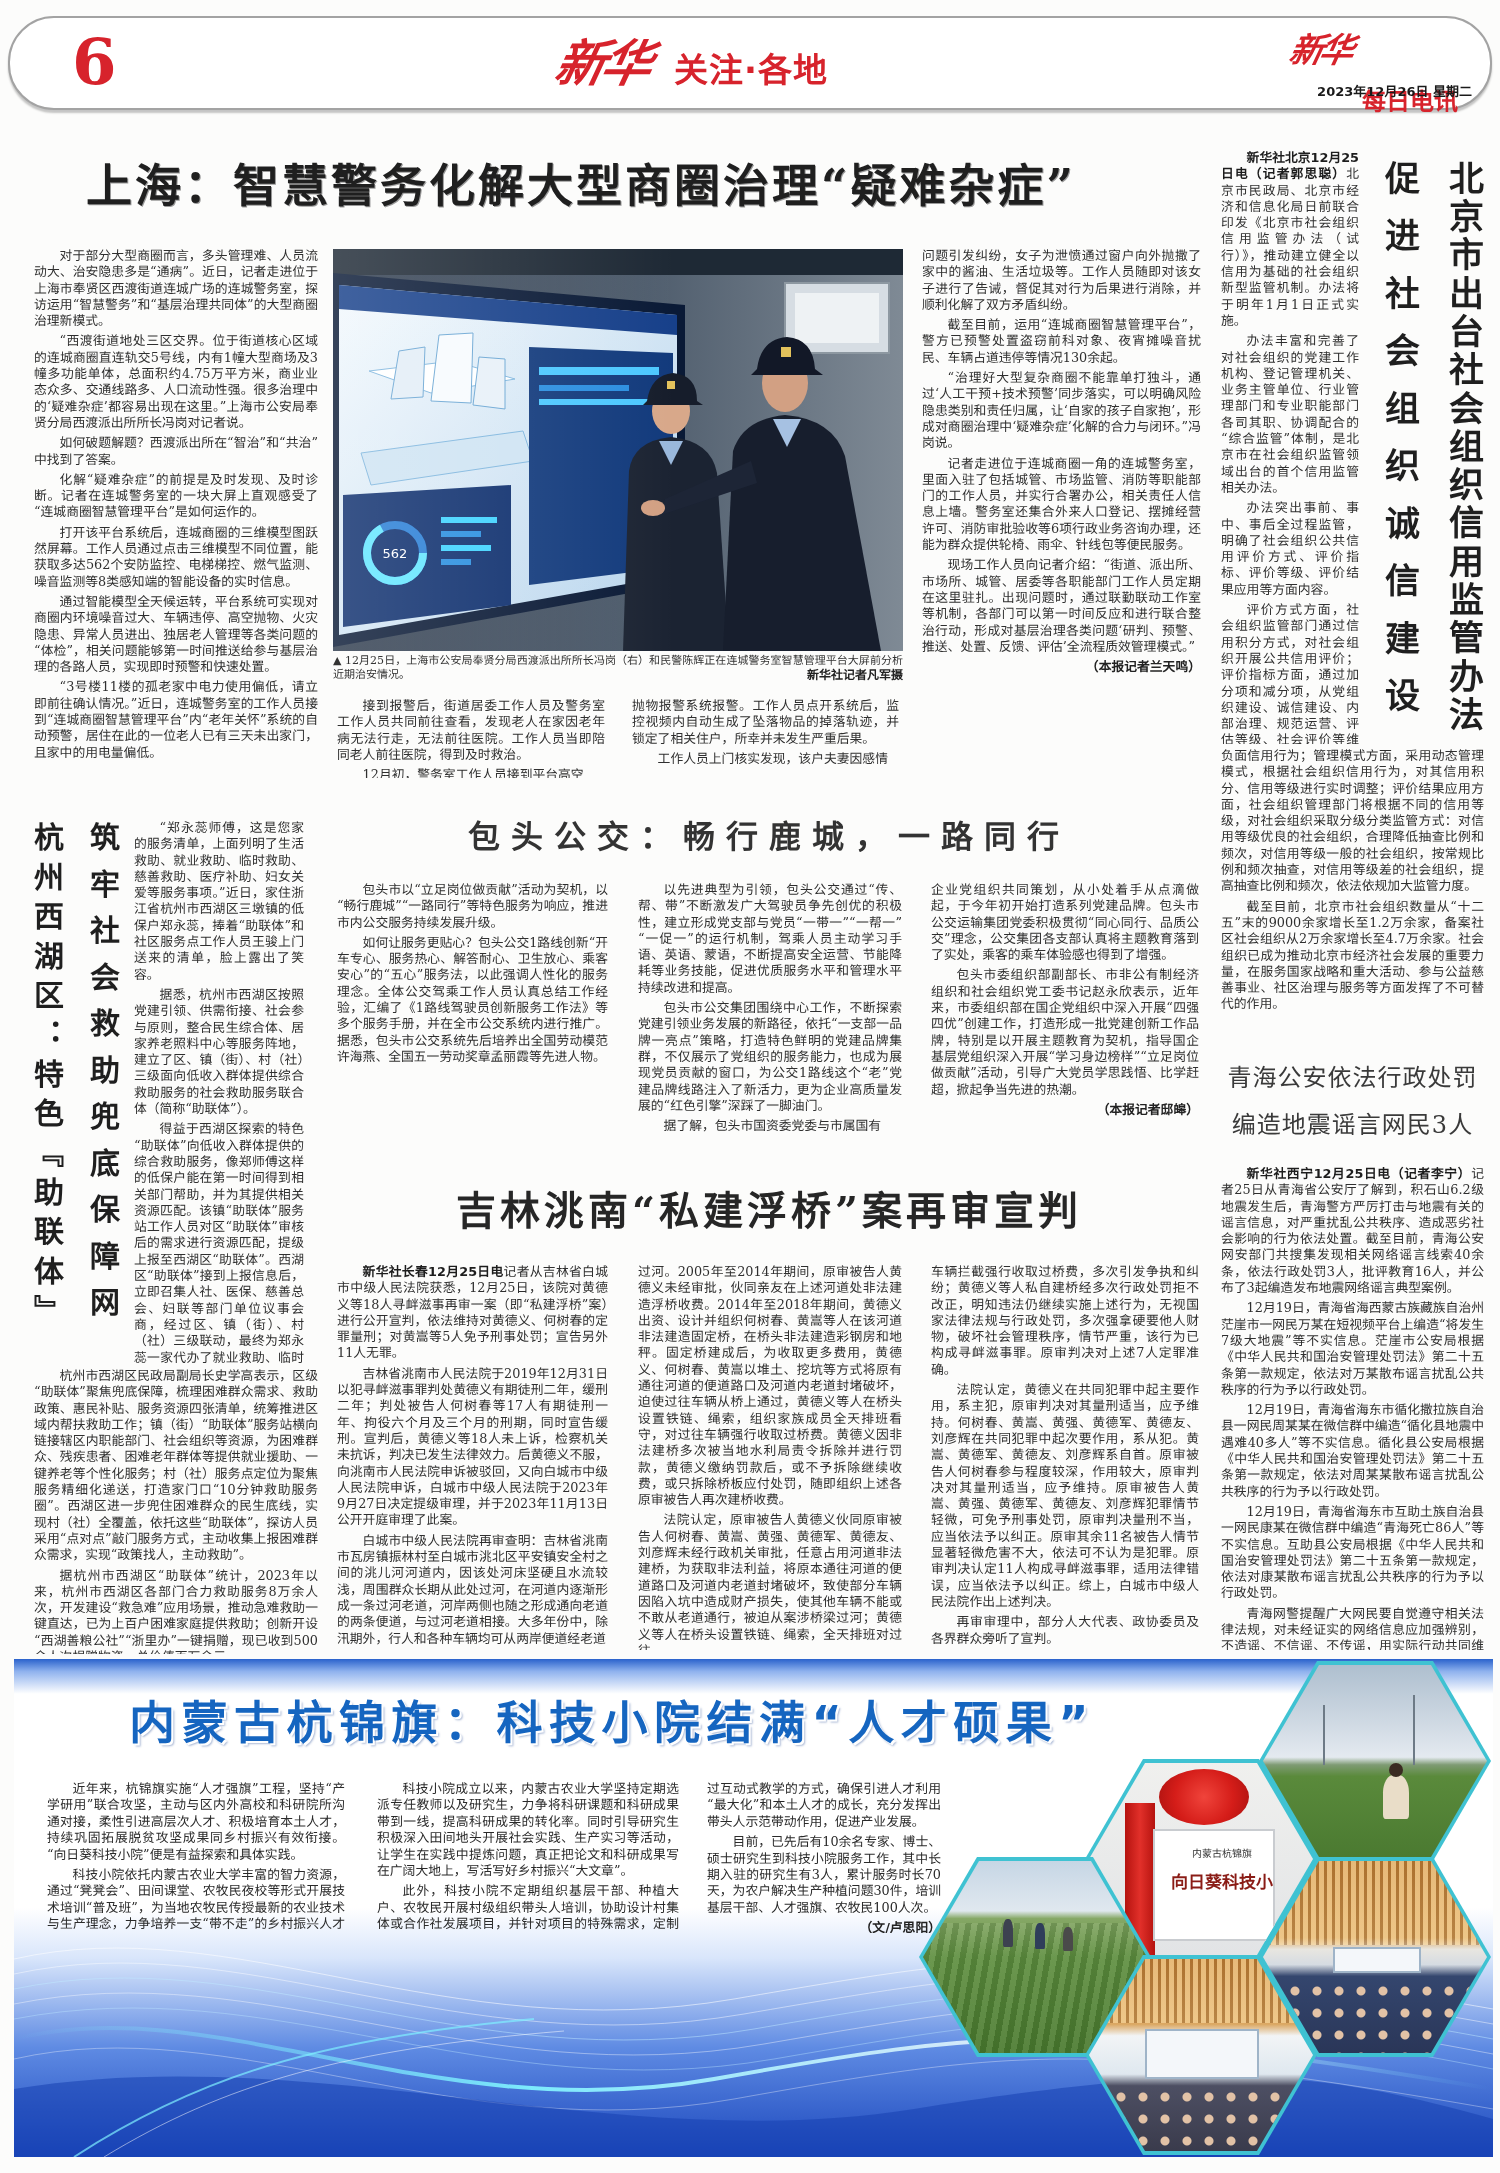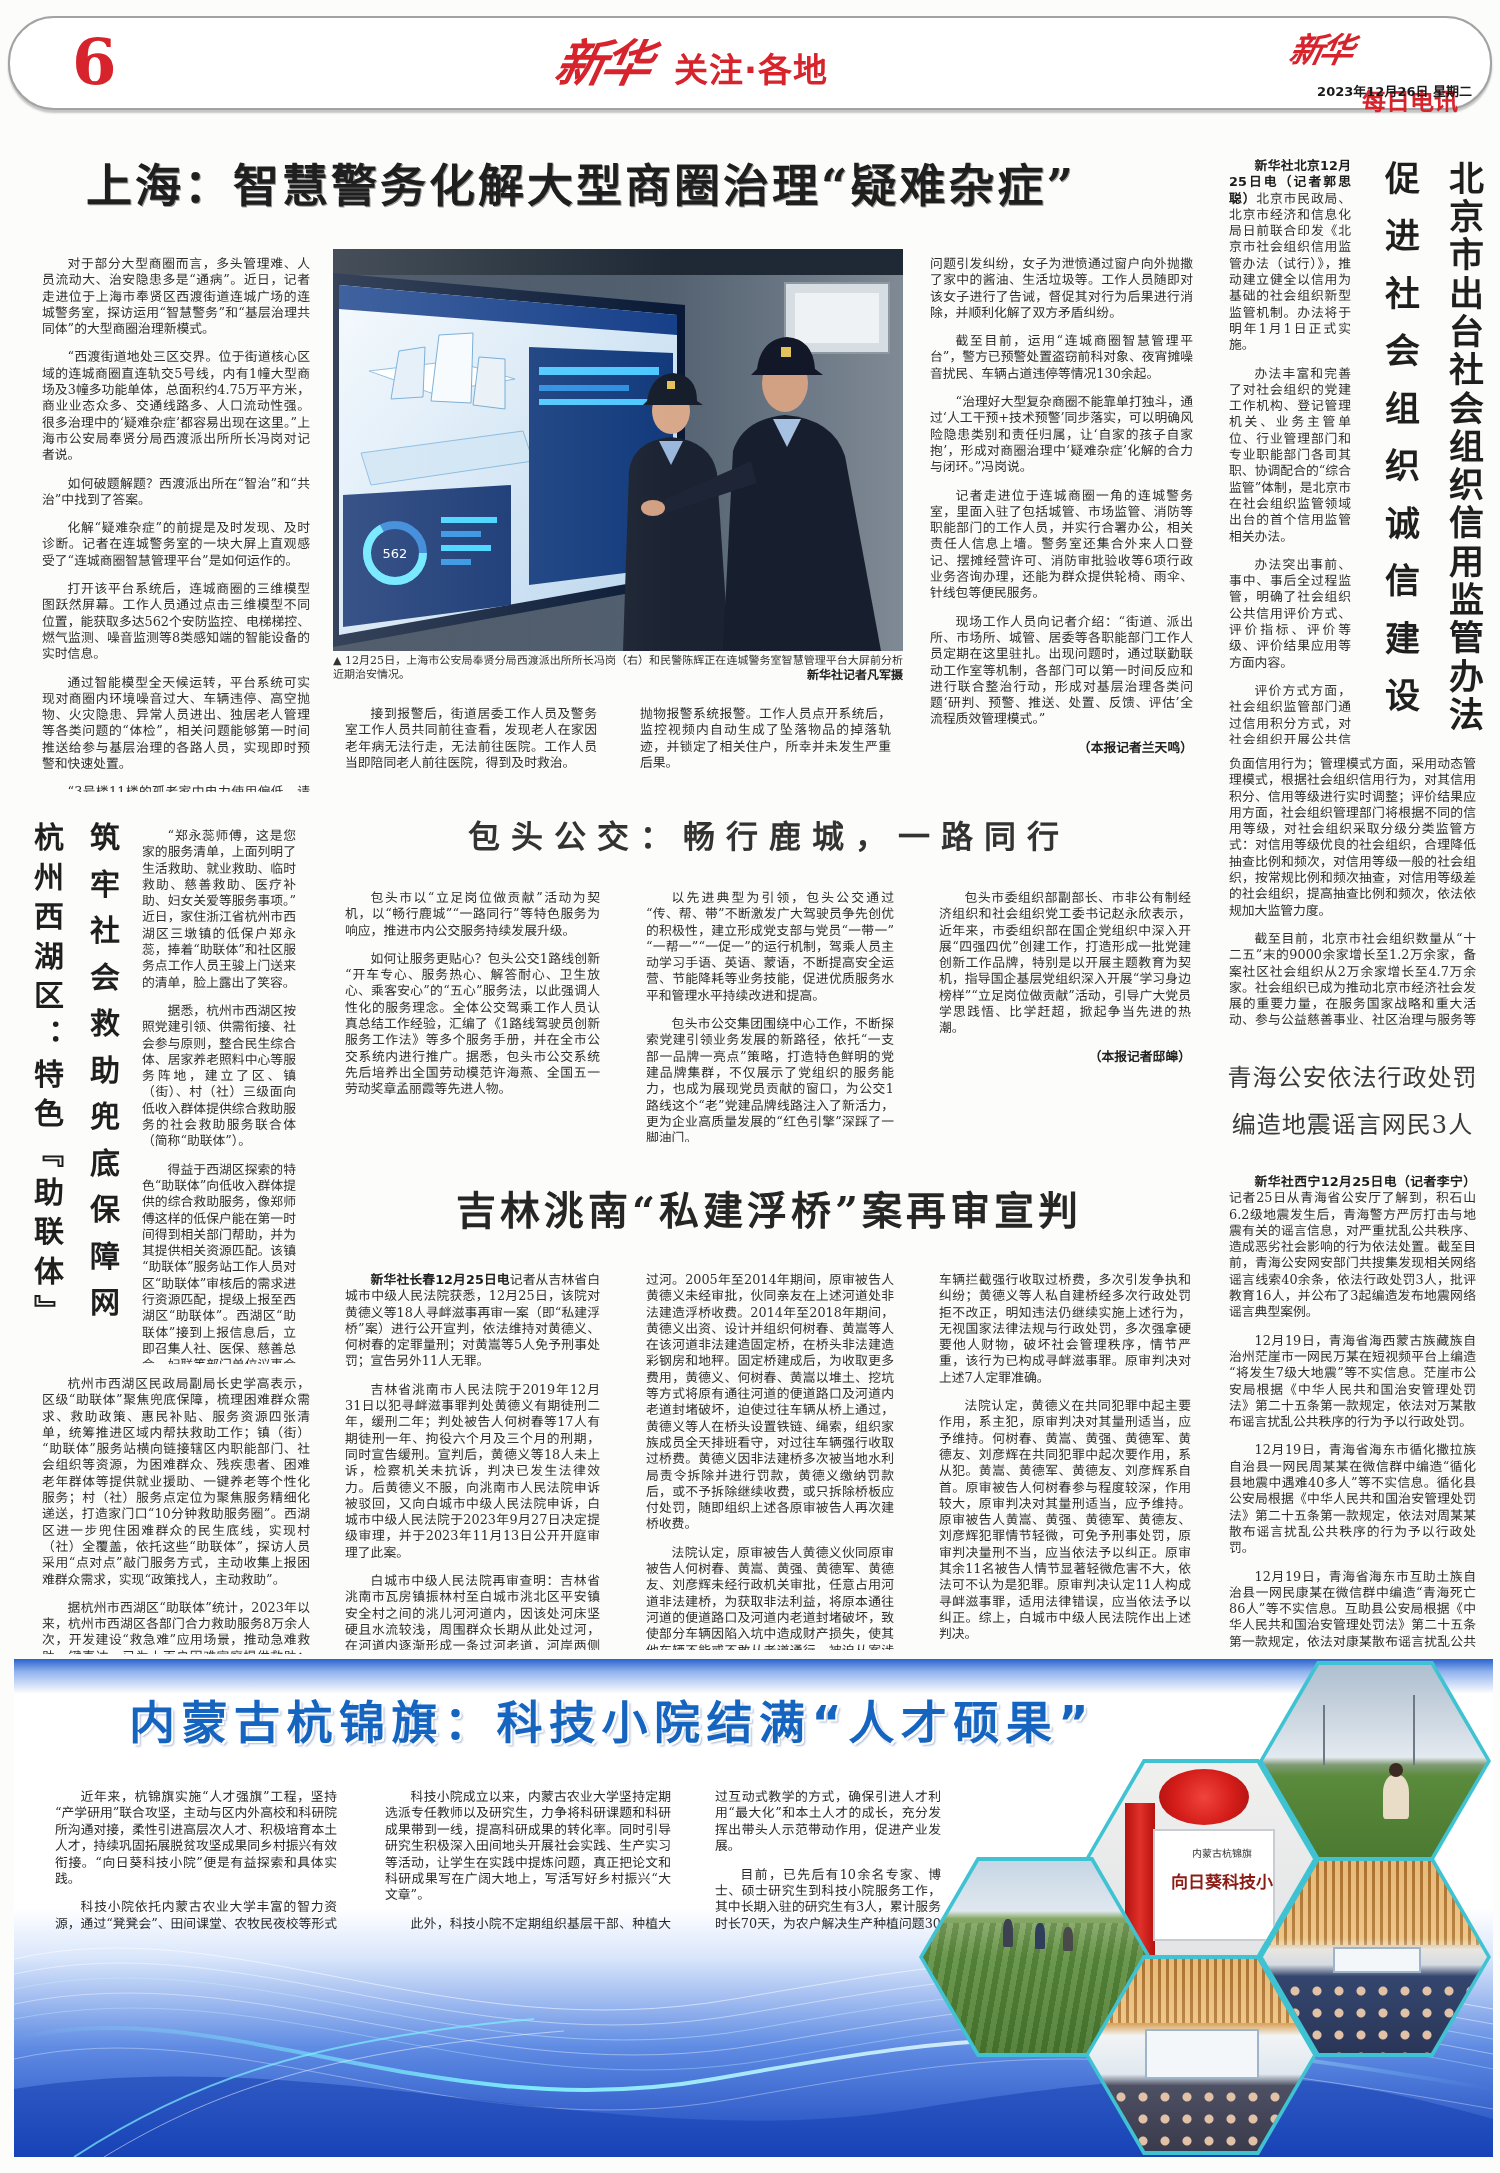--- a/index.html
+++ b/index.html
@@ -1,19 +1,19 @@
 <!DOCTYPE html>
 <html lang="zh-CN"><head>
 <meta charset="utf-8">
 <style>
 html,body{margin:0;padding:0;background:#ffffff;}
 .page{position:relative;width:1500px;height:2173px;background:#fcfcfb;overflow:hidden;font-family:"DejaVu Serif","Liberation Serif",serif;color:#2c2c2c;}
 .a{position:absolute;}
 .col{position:absolute;overflow:hidden;font-size:12.8px;line-height:16.3px;text-align:justify;color:#2f2f2f;}
-.col p{margin:12px;text-indent:2em;}
+.col p{margin:4px;text-indent:2em;}
 .col p.cont{text-indent:0;}
 .lead{font-family:"DejaVu Sans","Liberation Sans",sans-serif;font-weight:bold;color:#1d1d1d;}
 .byline{text-align:right;text-indent:0 !important;font-family:"DejaVu Sans","Liberation Sans",sans-serif;font-weight:bold;color:#222;}
 
 
 .masthead{left:8px;top:16px;width:1480px;height:90px;border:2px solid #a3a3a3;border-radius:46px;background:#fff;box-shadow:0 3px 2px rgba(0,0,0,.22);}
 .page-no{left:62px;top:12px;font-size:64px;line-height:64px;font-weight:bold;color:#d7232c;font-family:"DejaVu Serif","Liberation Serif",serif;}
 .brand-script{font-family:"DejaVu Serif","Liberation Serif",serif;font-style:italic;font-weight:bold;color:#d7232c;transform:skewX(-12deg);letter-spacing:-4px;}
 .sec-brand{left:546px;top:18px;font-size:50px;line-height:56px;}
 .sec-title{left:664px;top:32px;font-size:34px;line-height:40px;font-weight:bold;color:#d7232c;font-family:"DejaVu Sans","Liberation Sans",sans-serif;letter-spacing:1px;}
@@ -198,20 +198,21 @@
   <div class="col" style="left:333px;top:878px;width:279px;height:264px;">
     <p>包头市以“立足岗位做贡献”活动为契机，以“畅行鹿城”“一路同行”等特色服务为响应，推进市内公交服务持续发展升级。</p>
     <p>如何让服务更贴心？包头公交1路线创新“开车专心、服务热心、解答耐心、卫生放心、乘客安心”的“五心”服务法，以此强调人性化的服务理念。全体公交驾乘工作人员认真总结工作经验，汇编了《1路线驾驶员创新服务工作法》等多个服务手册，并在全市公交系统内进行推广。据悉，包头市公交系统先后培养出全国劳动模范许海燕、全国五一劳动奖章孟丽霞等先进人物。</p>
   </div>
   <div class="col" style="left:634px;top:878px;width:272px;height:264px;">
     <p>以先进典型为引领，包头公交通过“传、帮、带”不断激发广大驾驶员争先创优的积极性，建立形成党支部与党员“一带一”“一帮一”“一促一”的运行机制，驾乘人员主动学习手语、英语、蒙语，不断提高安全运营、节能降耗等业务技能，促进优质服务水平和管理水平持续改进和提高。</p>
     <p>包头市公交集团围绕中心工作，不断探索党建引领业务发展的新路径，依托“一支部一品牌一亮点”策略，打造特色鲜明的党建品牌集群，不仅展示了党组织的服务能力，也成为展现党员贡献的窗口，为公交1路线这个“老”党建品牌线路注入了新活力，更为企业高质量发展的“红色引擎”深踩了一脚油门。</p>
     <p>据了解，包头市国资委党委与市属国有</p>
   </div>
   <div class="col" style="left:927px;top:878px;width:276px;height:264px;">
+    <p class="cont">企业党组织共同策划，从小处着手从点滴做起，于今年初开始打造系列党建品牌。包头市公交运输集团党委积极贯彻“同心同行、品质公交”理念，公交集团各支部认真将主题教育落到了实处，乘客的乘车体验感也得到了增强。</p>
     <p>包头市委组织部副部长、市非公有制经济组织和社会组织党工委书记赵永欣表示，近年来，市委组织部在国企党组织中深入开展“四强四优”创建工作，打造形成一批党建创新工作品牌，特别是以开展主题教育为契机，指导国企基层党组织深入开展“学习身边榜样”“立足岗位做贡献”活动，引导广大党员学思践悟、比学赶超，掀起争当先进的热潮。</p>
     <p class="byline">（本报记者邸皞）</p>
   </div>
 
   <div class="a hl-qinghai" style="top:1064px;">青海公安依法行政处罚</div>
   <div class="a hl-qinghai" style="top:1111px;">编造地震谣言网民3人</div>
   <div class="col" style="left:1217px;top:1162px;width:271px;height:488px;">
     <p><span class="lead">新华社西宁12月25日电（记者李宁）</span><span>记者25日从青海省公安厅了解到，积石山6.2级地震发生后，青海警方严厉打击与地震有关的谣言信息，对严重扰乱公共秩序、造成恶劣社会影响的行为依法处置。截至目前，青海公安网安部门共搜集发现相关网络谣言线索40余条，依法行政处罚3人，批评教育16人，并公布了3起编造发布地震网络谣言典型案例。</span></p>
     <p>12月19日，青海省海西蒙古族藏族自治州茫崖市一网民万某在短视频平台上编造“将发生7级大地震”等不实信息。茫崖市公安局根据《中华人民共和国治安管理处罚法》第二十五条第一款规定，依法对万某散布谣言扰乱公共秩序的行为予以行政处罚。</p>
     <p>12月19日，青海省海东市循化撒拉族自治县一网民周某某在微信群中编造“循化县地震中遇难40多人”等不实信息。循化县公安局根据《中华人民共和国治安管理处罚法》第二十五条第一款规定，依法对周某某散布谣言扰乱公共秩序的行为予以行政处罚。</p>

